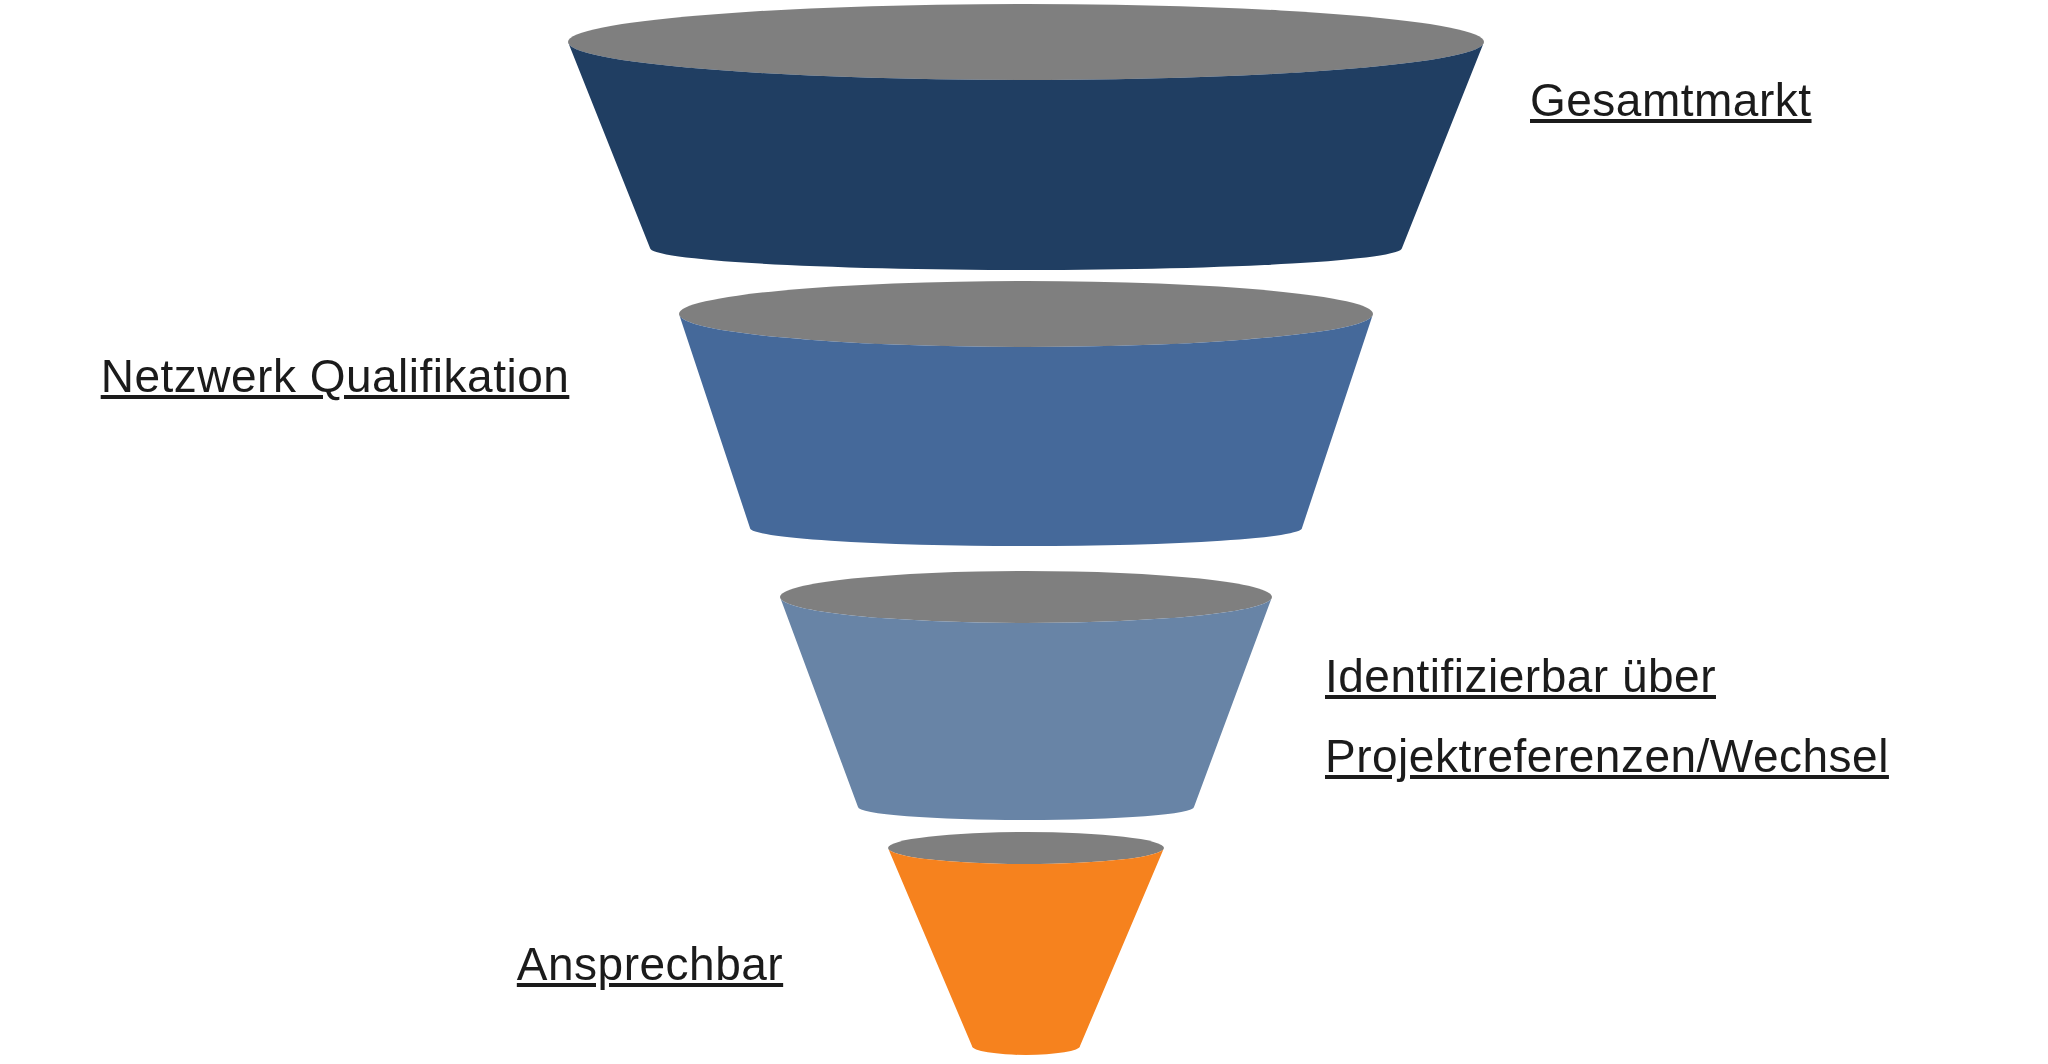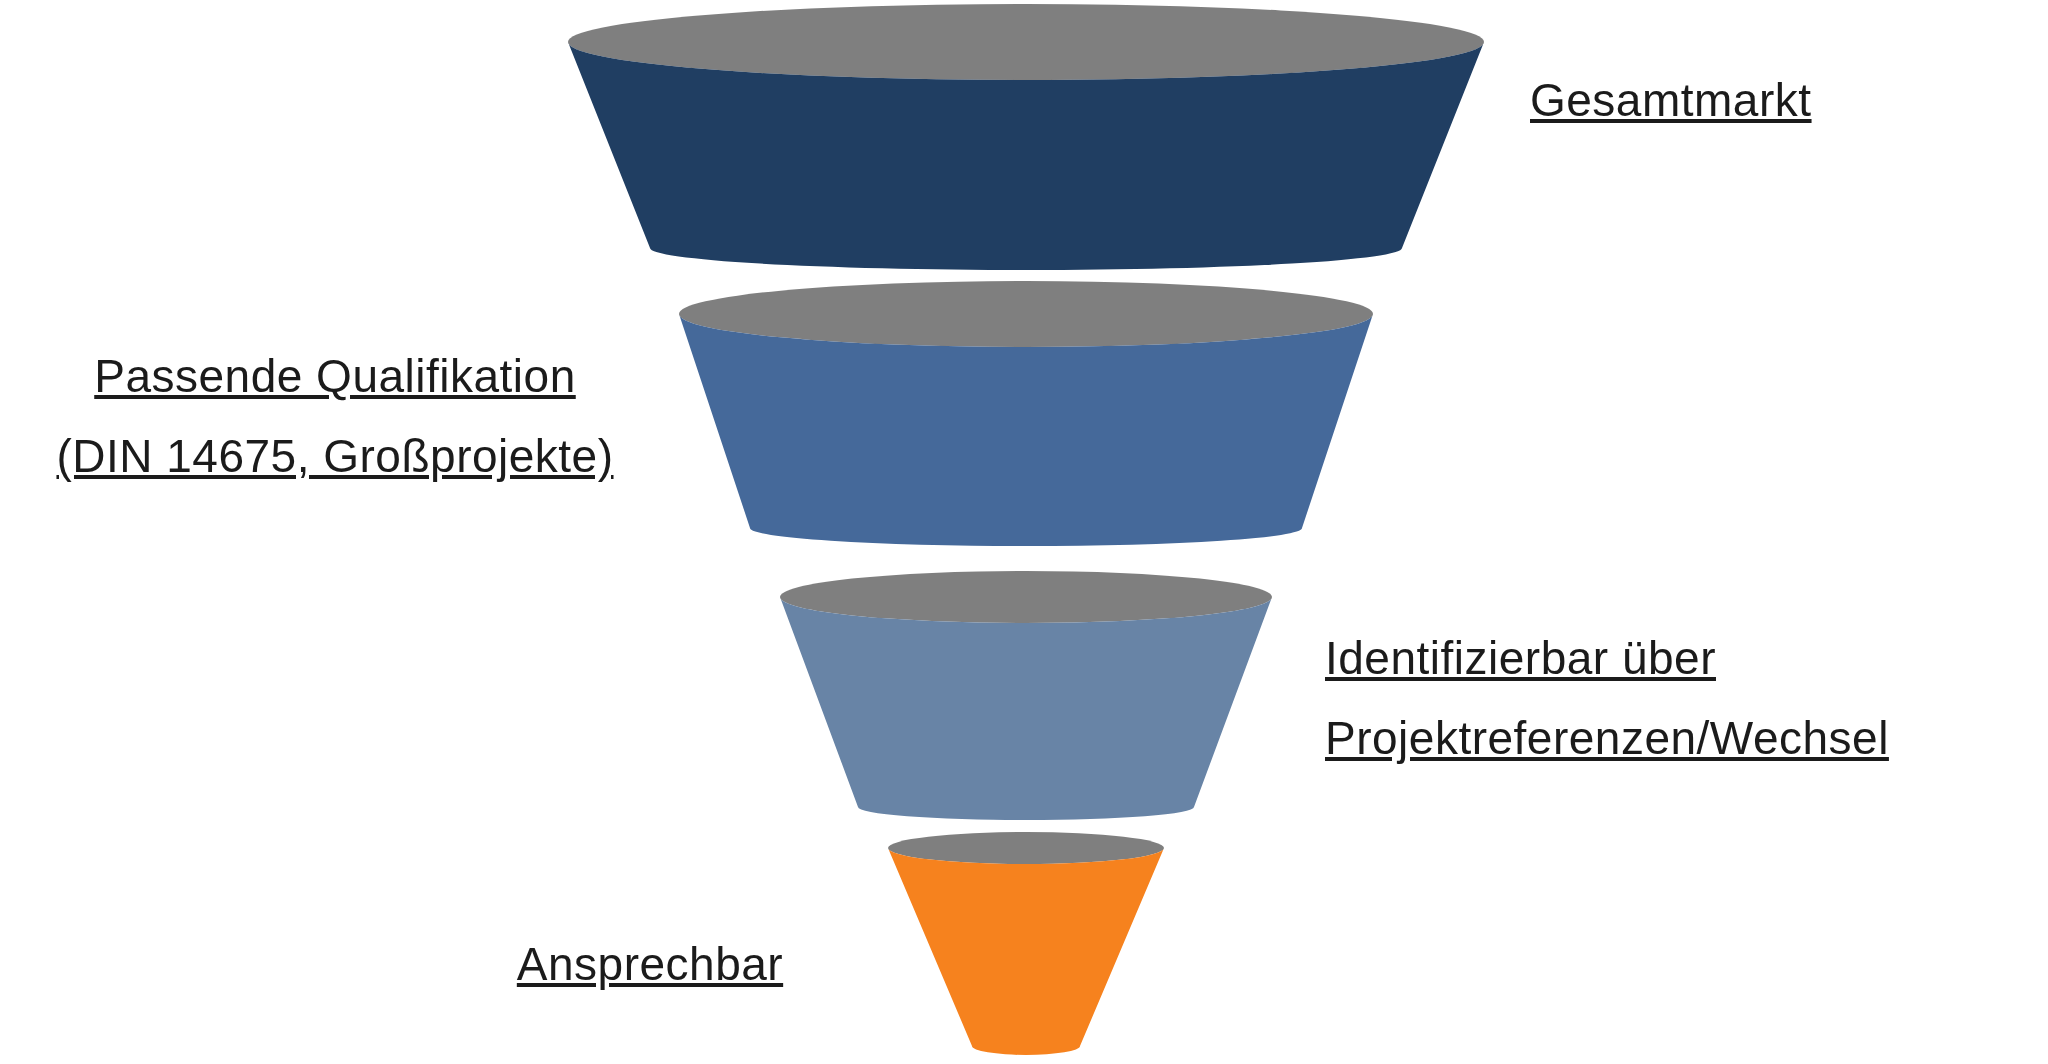--- a/index.html
+++ b/index.html
@@ -30,21 +30,21 @@
     font-weight: 400;
     letter-spacing: 0.5px;
     color: #1b1b1b;
     white-space: nowrap;
     text-decoration: underline;
   }
   .funnel-label.align-left  { text-align: left; }
   .funnel-label.align-center { text-align: center; }
   .label-gesamtmarkt   { left: 1530px; top: 60px;  }
   .label-qualifikation { left: 30px;   top: 336px; width: 610px; }
-  .label-identifizierbar { left: 1325px; top: 618px; }
+  .label-identifizierbar { left: 1325px; top: 636px; }
   .label-ansprechbar   { left: 350px;  top: 924px; width: 600px; }
 </style>
 </head>
 <body>
 
 <div class="stage-wrap">
 
   <svg class="funnel-svg" viewBox="0 0 2048 1064" aria-hidden="true">
 
     <g>
@@ -66,22 +66,21 @@
       <ellipse cx="1026" cy="848" rx="138" ry="16" fill="#7f7f7f"></ellipse>
       <path d="M 888,848 A 138,16 0 0 0 1164,848 L 1080,1046 A 54,9 0 0 1 972,1046 Z" fill="#f6821e"></path>
     </g>
   </svg>
 
   <div class="funnel-label align-left label-gesamtmarkt" style="color: rgb(27, 27, 27);">
     <div>Gesamtmarkt</div>
   </div>
 
   <div class="funnel-label align-center label-qualifikation" style="color: rgb(27, 27, 27);">
-    <div>Passende Qualifikation</div>
-    <div>(DIN 14675, Großprojekte)</div>
+    <div>Netzwerk Qualifikation</div>
   </div>
 
   <div class="funnel-label align-left label-identifizierbar" style="color: rgb(27, 27, 27);">
     <div>Identifizierbar über</div>
     <div>Projektreferenzen/Wechsel</div>
   </div>
 
   <div class="funnel-label align-center label-ansprechbar" style="color: rgb(27, 27, 27);">
     <div>Ansprechbar</div>
   </div>

